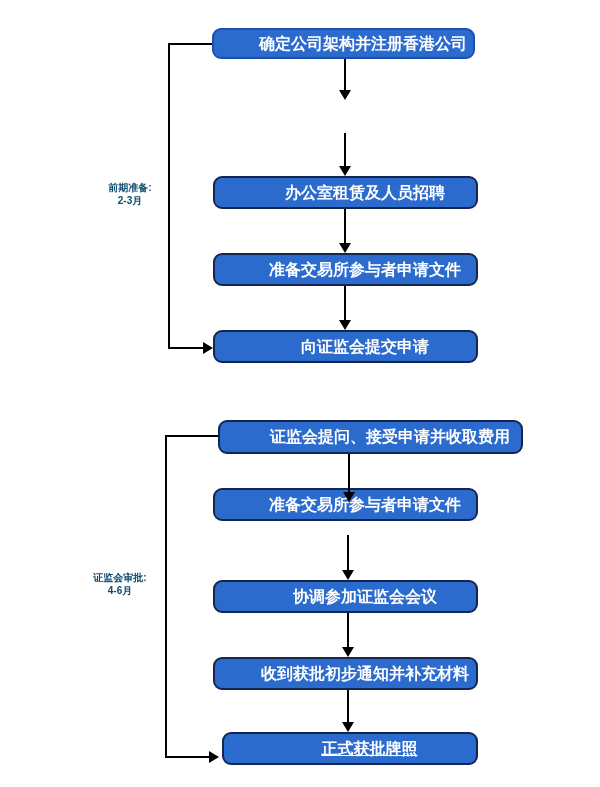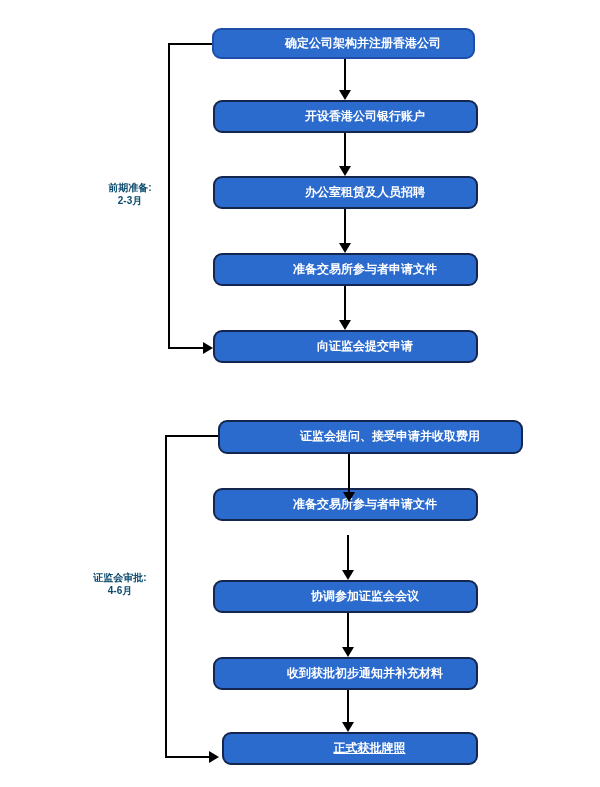--- a/index.html
+++ b/index.html
@@ -12,21 +12,21 @@
     font-family: "Liberation Sans", sans-serif;
     overflow: hidden;
   }
   .flow-box {
     position: absolute;
     background: #2B6BCE;
     border: 2px solid #14264E;
     border-radius: 9px;
     color: #ffffff;
     font-weight: bold;
-    font-size: 12px;
+    font-size: 16px;
     display: flex;
     align-items: center;
     justify-content: center;
     text-align: center;
     line-height: 1.1;
     white-space: nowrap;
     padding-left: 39px;
   }
   .box-1 { border-color: #1D4FA8; }
   .phase-label {
@@ -80,21 +80,20 @@
     <div>2-3月</div>
   </div>
 
   <div class="phase-label" style="left:50px; top:571px; width:140px;">
     <div>证监会审批:</div>
     <div>4-6月</div>
   </div>
 
   <div class="flow-box box-1" style="left:212px; top:28px;  width:263px; height:31px;">确定公司架构并注册香港公司</div>
 
-  <div class="flow-box" style="left:213px; top:100px; width:265px; height:33px;">开设香港公司银行账户</div>
 
   <div class="flow-box" style="left:213px; top:176px; width:265px; height:33px;">办公室租赁及人员招聘</div>
 
   <div class="flow-box" style="left:213px; top:253px; width:265px; height:33px;">准备交易所参与者申请文件</div>
 
   <div class="flow-box" style="left:213px; top:330px; width:265px; height:33px;">向证监会提交申请</div>
 
   <div class="flow-box" style="left:218px; top:420px; width:305px; height:34px;">证监会提问、接受申请并收取费用</div>
 
   <div class="flow-box" style="left:213px; top:488px; width:265px; height:33px;">准备交易所参与者申请文件</div>

